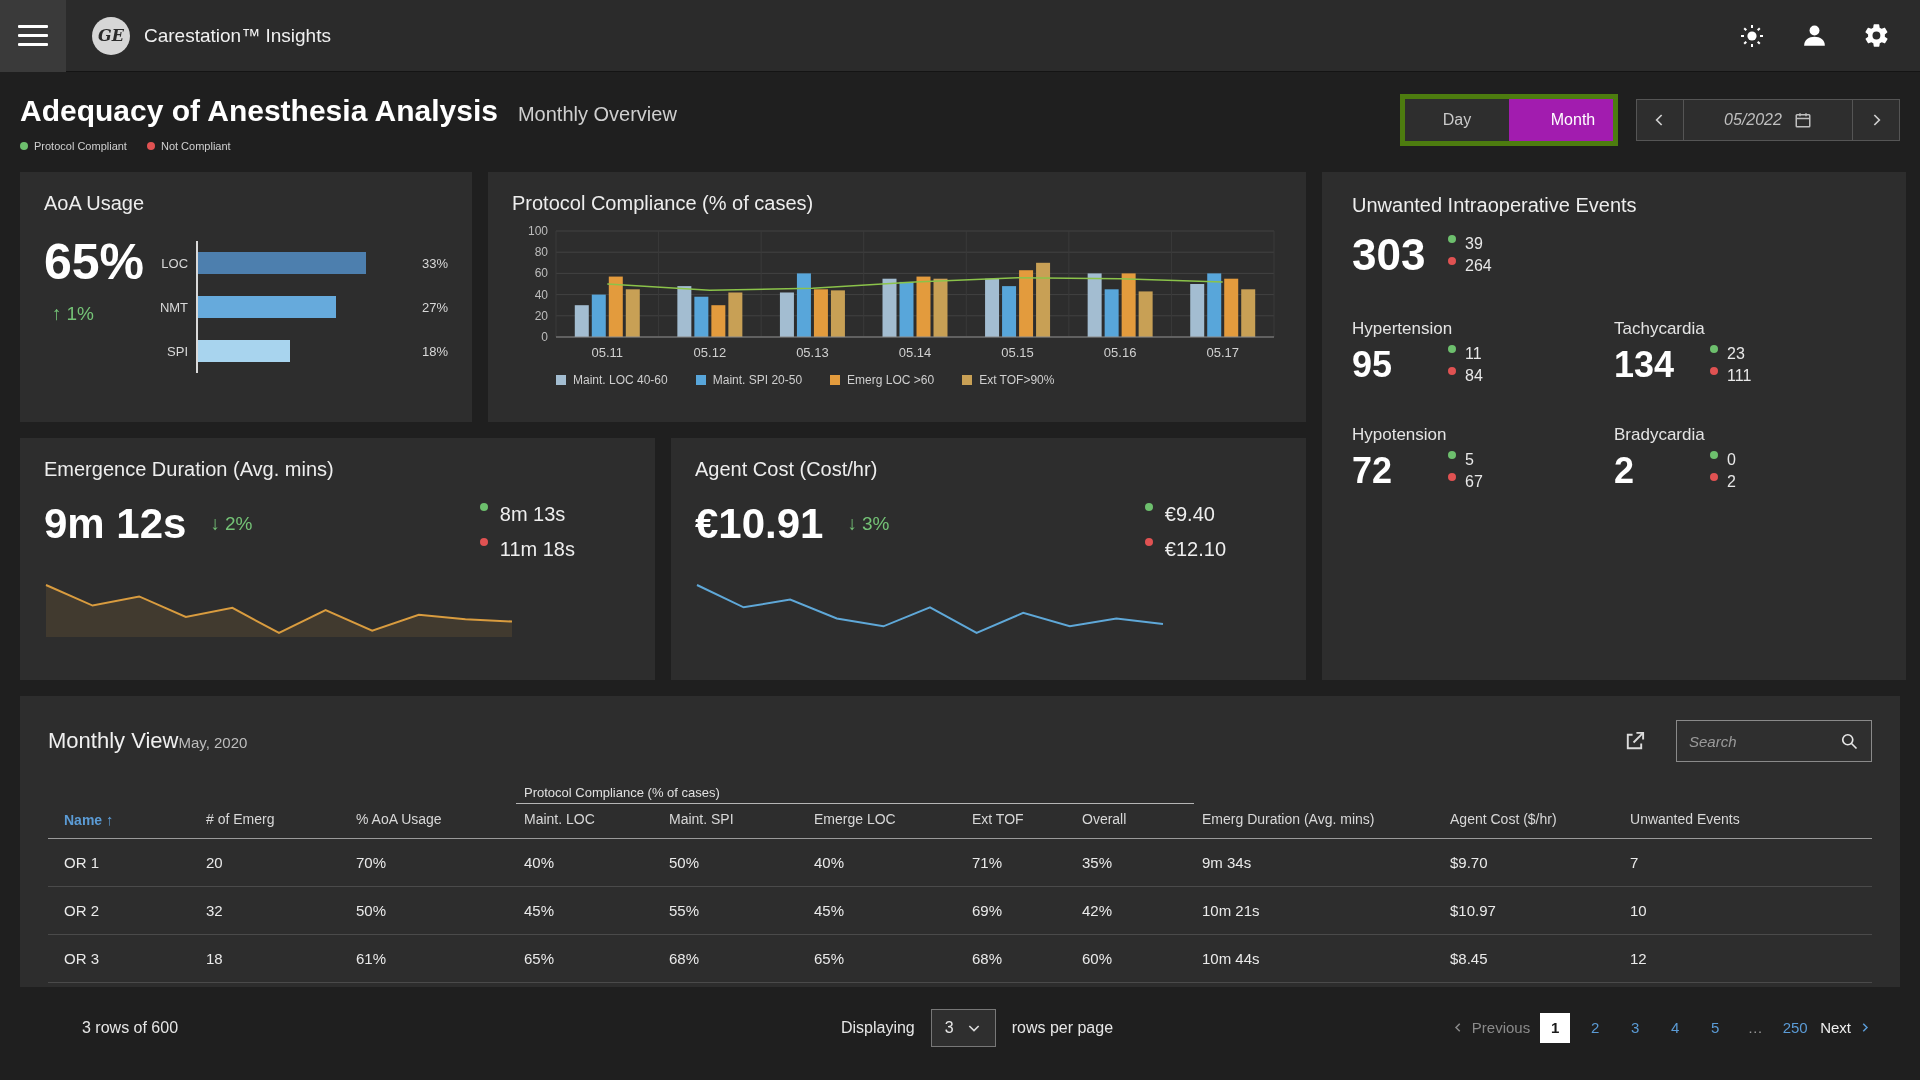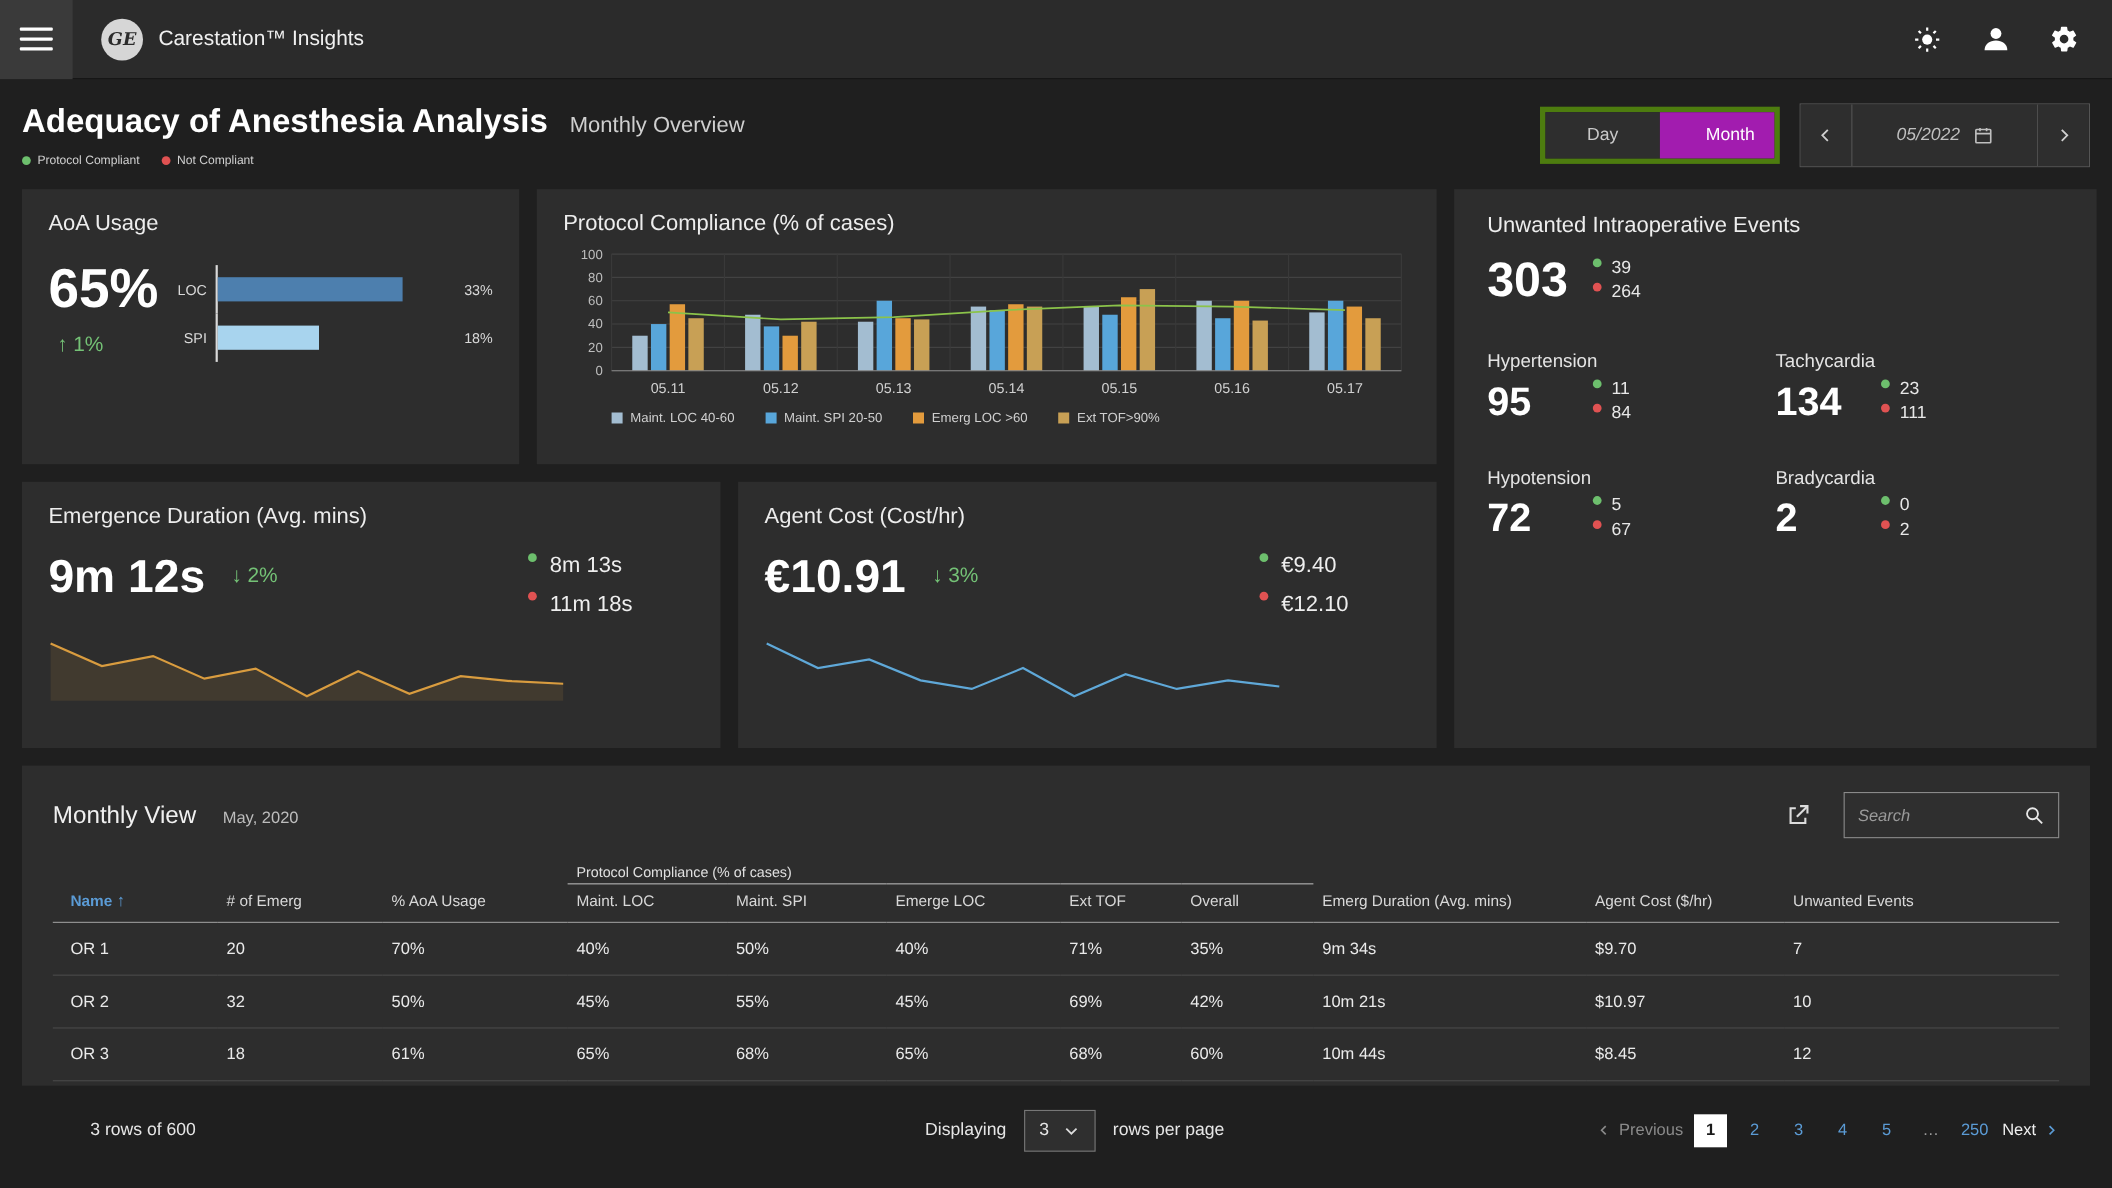--- a/index.html
+++ b/index.html
@@ -24,21 +24,21 @@
   .subtitle { font-size:20px; color:#cfcfcf; font-weight:normal; }
   .legend { display:flex; gap:20px; margin-top:12px; }
   .legend-item { font-size:11px; color:#cfcfcf; display:flex; align-items:center; gap:6px; }
   .dot { width:8px; height:8px; border-radius:50%; display:inline-block; flex:0 0 auto; }
   .dot-g { background:#6dbf6d; }
   .dot-r { background:#e05252; }
   .header-controls { display:flex; gap:18px; align-items:center; }
   .view-toggle { display:flex; border:5px solid #4d7c0f; }
   .seg { width:104px; height:42px; background:#2e2e2e; color:#c9c9c9; border:none; font-size:16px; cursor:pointer; }
   .seg.active { background:#a21caf; color:#fff;padding-left:24px; }
-  .date-nav { display:flex; align-items:center; border:1px solid #555; height:58px; }
+  .date-nav { display:flex; align-items:center; border:1px solid #555; height:42px; }
   .nav-btn { width:46px; height:100%; background:#2e2e2e; border:none; cursor:pointer; display:flex; align-items:center; justify-content:center; }
   .date-display { width:170px; height:100%; background:#2e2e2e; border-left:1px solid #555; border-right:1px solid #555; display:flex; align-items:center; justify-content:center; gap:12px; color:#bfbfbf; font-size:16px; font-style:italic; cursor:pointer; }
 
   
   .content { padding:0 20px; }
   .dashboard { display:grid; grid-template-columns:1fr 584px; gap:16px; }
   .left-col { display:flex; flex-direction:column; gap:16px; }
   .row1 { display:grid; grid-template-columns:452px 1fr; gap:16px; height:250px; }
   .row2 { display:grid; grid-template-columns:1fr 1fr; gap:16px; height:242px; }
   .card { background:#2d2d2d; padding:20px 24px; }
@@ -77,21 +77,21 @@
   .metric-row { display:flex; justify-content:flex-start; margin-top:22px; align-items:flex-start; }
   .metric-main { display:flex; align-items:center; gap:24px; }
   .metric-main .big-value { font-size:42px; }
   .metric-stats { display:flex; flex-direction:column; gap:12px; font-size:20px; color:#eee; margin-left:auto; margin-right:56px; }
   .metric-stats .ms { gap:12px; }
   .spark { margin-top:16px; display:block; }
 
   
   .table-card { margin-top:16px; padding:24px 28px 4px; }
   .table-header { display:flex; justify-content:space-between; align-items:center; }
-  .th-left { display:flex; align-items:baseline; gap:24px; }
+  .th-left { display:flex; align-items:baseline; }
   .th-left h2 { font-size:22px; font-weight:normal; color:#f0f0f0; }
   .table-sub { font-size:15px; color:#bdbdbd; }
   .th-right { display:flex; align-items:center; gap:30px; }
   .export-btn { background:none; border:none; cursor:pointer; display:flex; }
   .search-box { display:flex; align-items:center; background:#2f2f2f; border:1px solid #8a8a8a; width:196px; height:42px; padding:0 12px; }
   .search-box input { flex:1; background:transparent; border:none; outline:none; color:#ddd; font-size:15px; font-style:italic; min-width:0; }
   .search-box input::placeholder { color:#9a9a9a; }
   table { width:100%; border-collapse:collapse; margin-top:16px; table-layout:fixed; }
   th { text-align:left; font-size:14px; font-weight:normal; color:#d8d8d8; padding:7px 8px; }
   th.group-th { border-bottom:1px solid #b5b5b5; font-size:13px; color:#e0e0e0; padding-bottom:3px; }
@@ -215,20 +215,27 @@
                   <span>1%</span>
                 </div>
             </div>
             <div class="aoa-bars" id="aoa-bars">
                 <div class="aoa-row">
                   <span class="aoa-label">LOC</span>
                   <span class="aoa-track">
                     <span class="aoa-bar" style="width:82.5%;background:#4d7fae"></span>
                   </span>
                   <span class="aoa-val">33%</span>
+                </div>
+                <div class="aoa-row">
+                  <span class="aoa-label">NMT</span>
+                  <span class="aoa-track">
+                    <span class="aoa-bar" style="width:67.5%;background:#66aadc"></span>
+                  </span>
+                  <span class="aoa-val">27%</span>
                 </div>
                 <div class="aoa-row">
                   <span class="aoa-label">SPI</span>
                   <span class="aoa-track">
                     <span class="aoa-bar" style="width:45%;background:#a8d4ee"></span>
                   </span>
                   <span class="aoa-val">18%</span>
                 </div>
               </div>
           </div>

